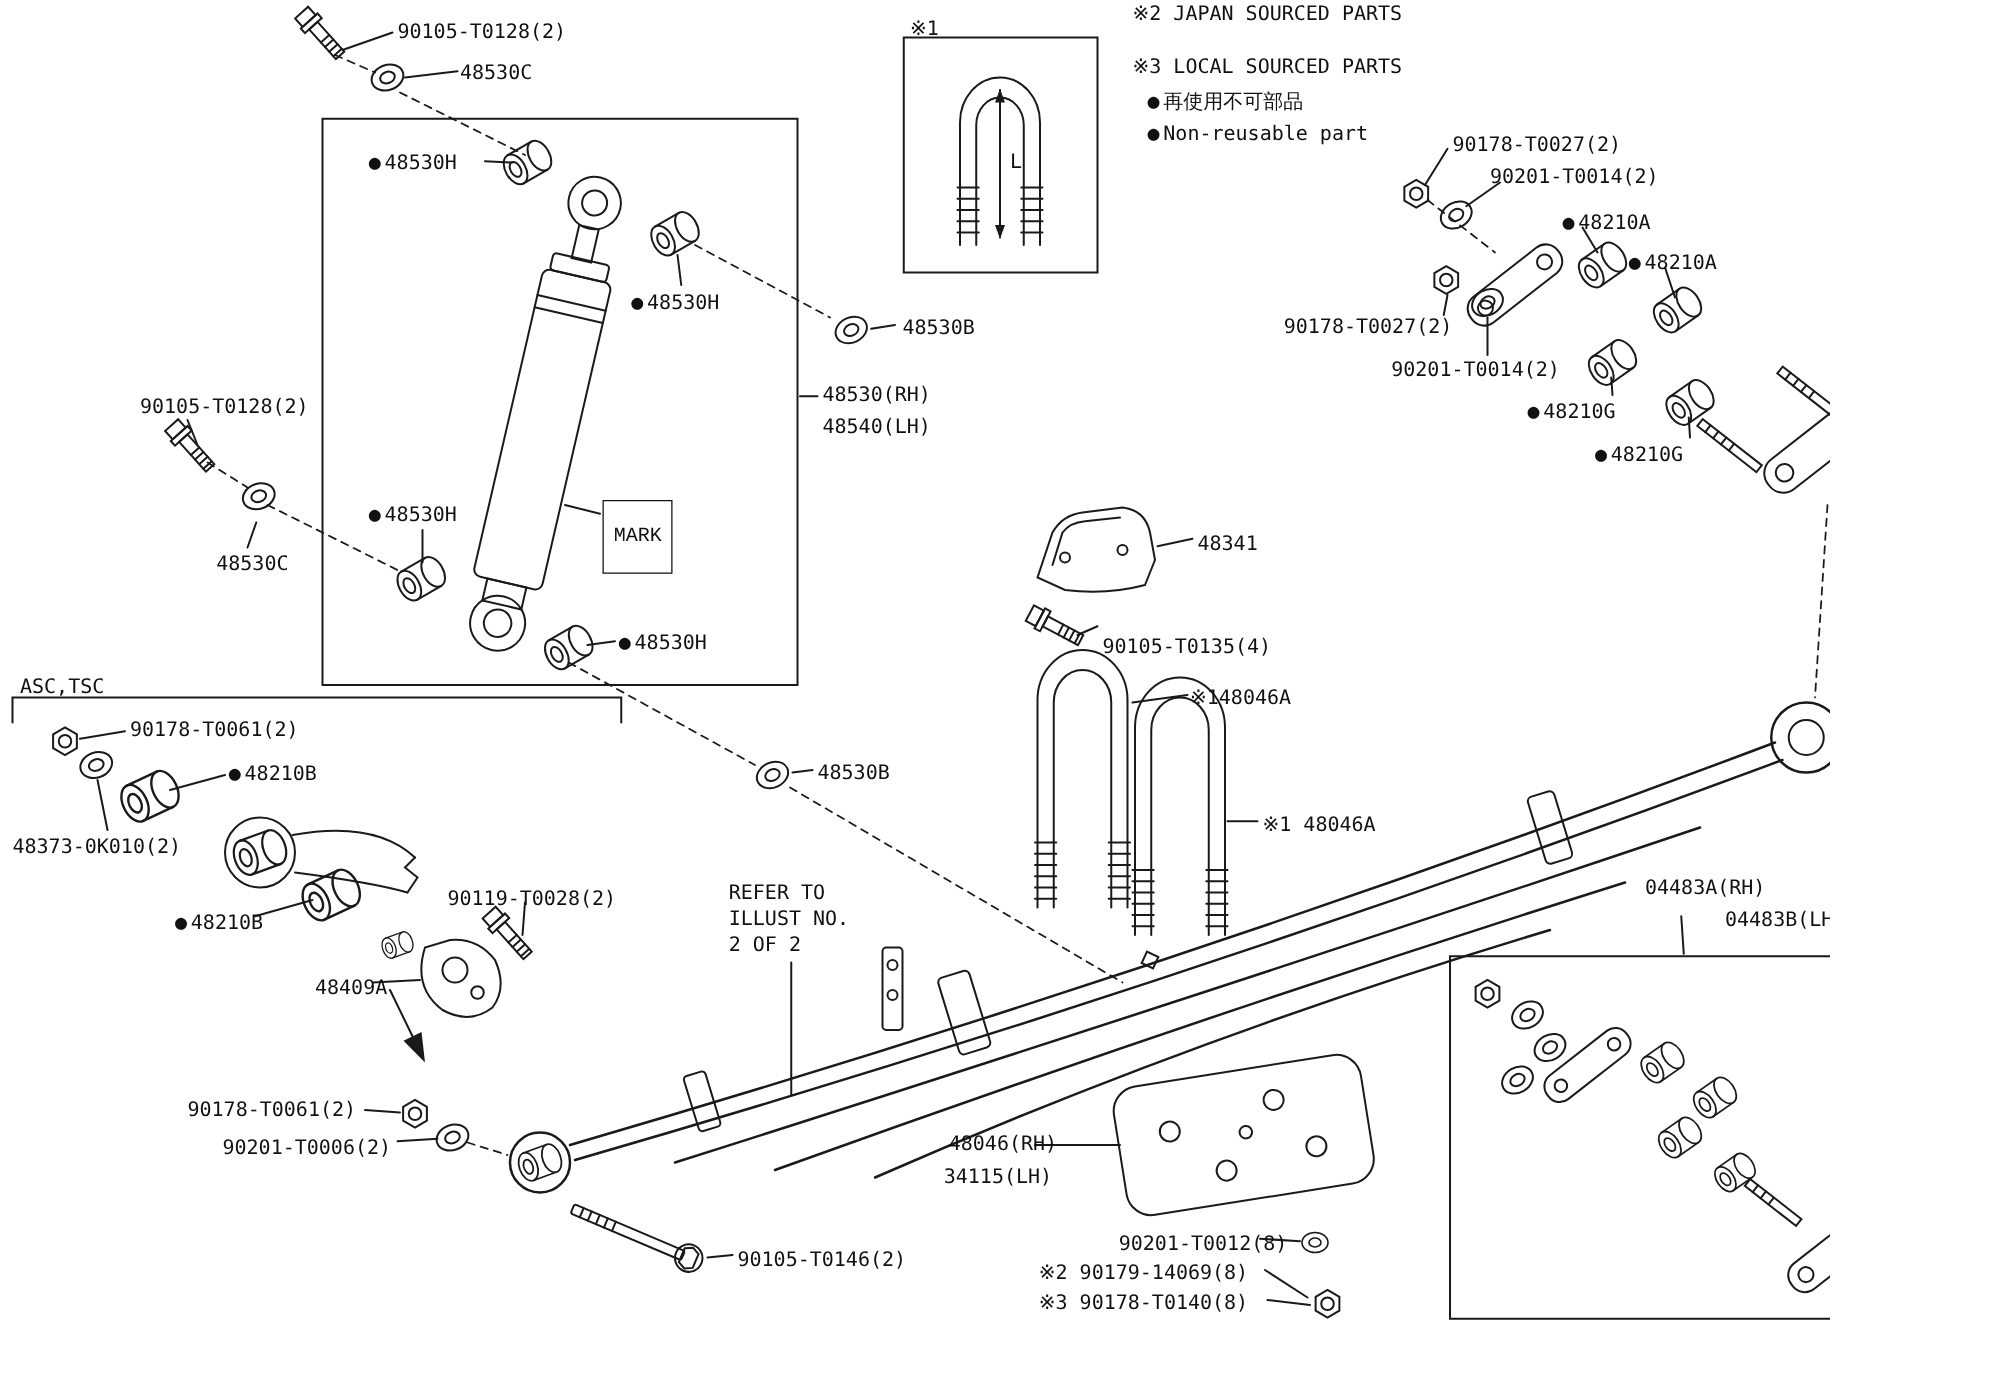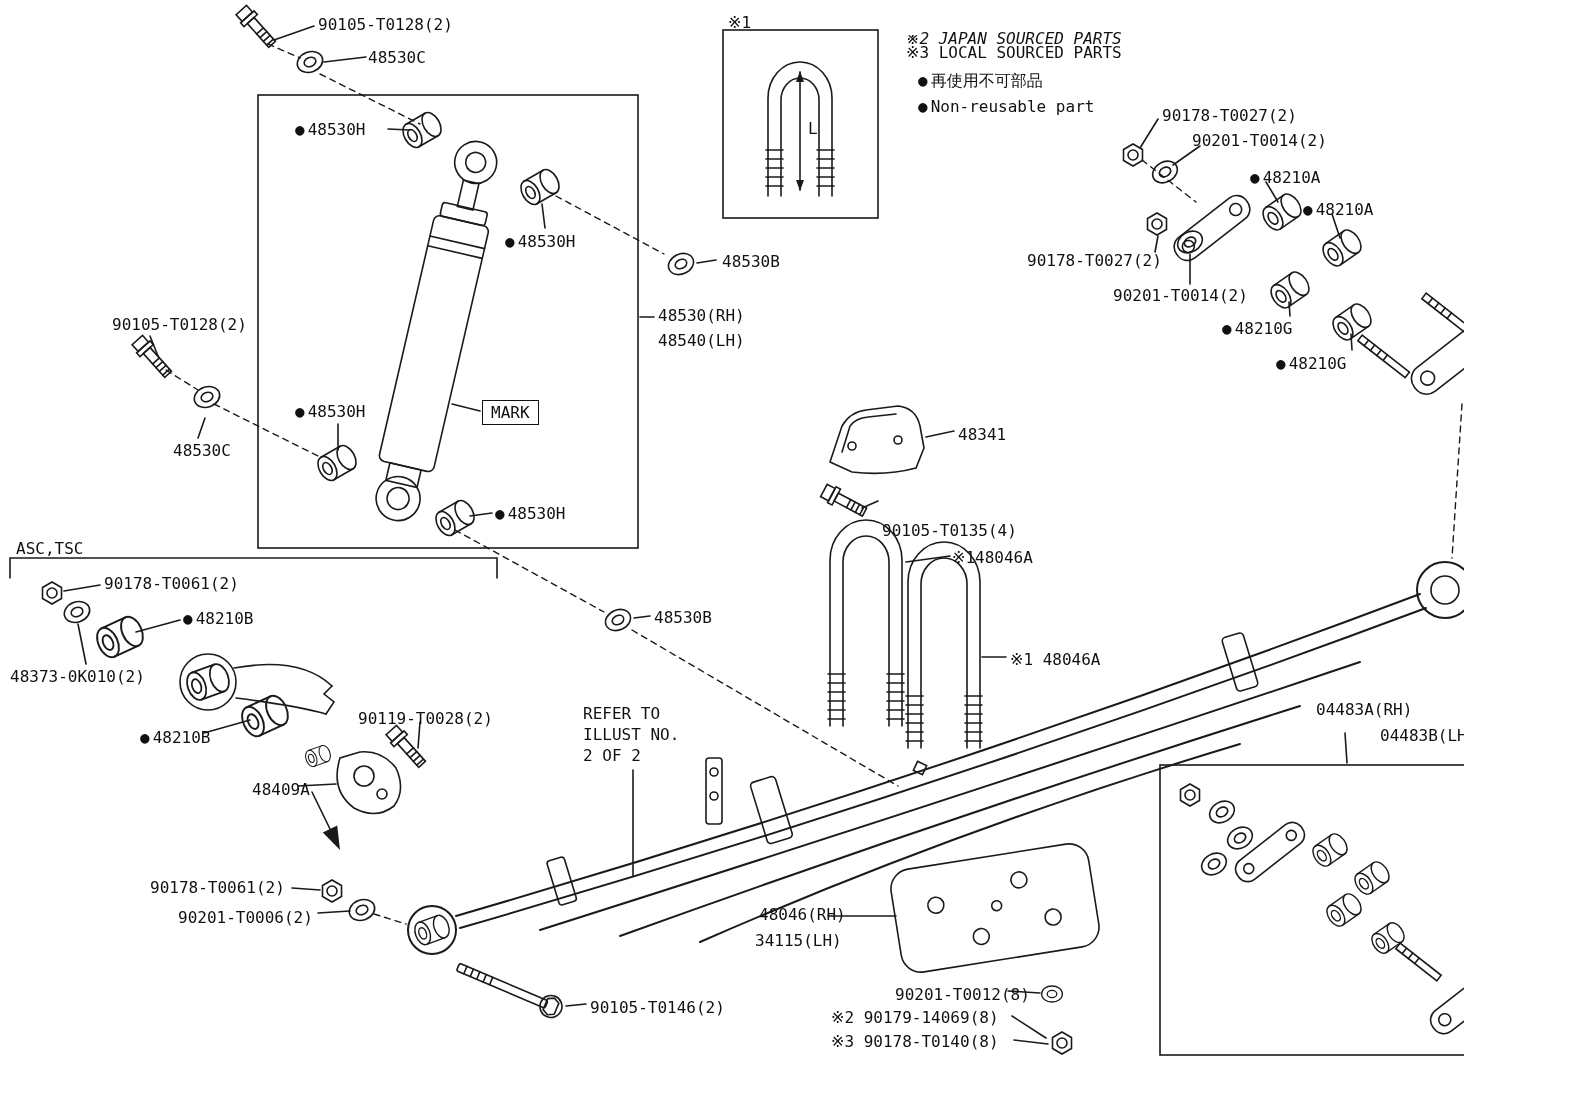--- a/index.html
+++ b/index.html
@@ -7,21 +7,21 @@
            font-family:"DejaVu Sans Mono","DejaVu Sans",monospace; }
   #art { position:absolute; left:0; top:0; }
   #art * { stroke:#1a1a1a; fill:none; stroke-width:1.6; stroke-linecap:round; }
   #art .lf { stroke-width:2; }
   #art .dash { stroke-dasharray:6 5; stroke-width:1.4; }
   #art .fill { fill:#1a1a1a; stroke:none; }
   #labels { position:absolute; left:0; top:0; width:100%; height:100%; }
   .lbl { position:absolute; font-size:16px; line-height:21px; color:#111;
          white-space:pre-line; }
   .lbl .bullet { margin-right:3px; }
-  .lbl.boxed { border:1.6px solid #111; padding:1px 8px; background:#fff; }
+  .lbl.boxed { border:1.6px solid #111; padding:18px 8px; background:#fff;font-family:Liberation Mono, monospace; }
 </style>
 </head>
 <body>
 
 <div id="stage">
 
 <svg id="art" width="1592" height="1099" viewBox="0 0 1592 1099">
   <defs>
     <g id="washerD">
       <ellipse rx="13" ry="10"></ellipse>
@@ -334,34 +334,34 @@
       <div class="lbl" style="left: 173px; top: 440px;"><span>48530C</span></div>
       <div class="lbl" style="left: 16px; top: 538px;"><span>ASC,TSC</span></div>
       <div class="lbl" style="left: 104px; top: 573px;"><span>90178-T0061(2)</span></div>
       <div class="lbl" style="left: 183px; top: 608px;"><span class="bullet">●</span><span>48210B</span></div>
       <div class="lbl" style="left: 10px; top: 666px;"><span>48373-0K010(2)</span></div>
       <div class="lbl" style="left: 140px; top: 727px;"><span class="bullet">●</span><span>48210B</span></div>
       <div class="lbl" style="left: 252px; top: 779px;"><span>48409A</span></div>
       <div class="lbl" style="left: 358px; top: 708px;"><span>90119-T0028(2)</span></div>
       <div class="lbl" style="left: 728px; top: 12px;"><span>※1</span></div>
       <div class="lbl" style="left: 808px; top: 118px;"><span>L</span></div>
-      <div class="lbl" style="left: 906px; top: 28px; font-style: italic;"><span>※2 JAPAN SOURCED PARTS</span></div>
+      <div class="lbl" style="left: 906px; top: 0;"><span>※2 JAPAN SOURCED PARTS</span></div>
       <div class="lbl" style="left: 906px; top: 42px;"><span>※3 LOCAL SOURCED PARTS</span></div>
       <div class="lbl" style="left: 918px; top: 70px;"><span class="bullet">●</span><span>再使用不可部品</span></div>
       <div class="lbl" style="left: 918px; top: 96px;"><span class="bullet">●</span><span>Non-reusable part</span></div>
       <div class="lbl" style="left: 1162px; top: 105px;"><span>90178-T0027(2)</span></div>
       <div class="lbl" style="left: 1192px; top: 130px;"><span>90201-T0014(2)</span></div>
       <div class="lbl" style="left: 1250px; top: 167px;"><span class="bullet">●</span><span>48210A</span></div>
       <div class="lbl" style="left: 1303px; top: 199px;"><span class="bullet">●</span><span>48210A</span></div>
       <div class="lbl" style="left: 1027px; top: 250px;"><span>90178-T0027(2)</span></div>
       <div class="lbl" style="left: 1113px; top: 285px;"><span>90201-T0014(2)</span></div>
       <div class="lbl" style="left: 1222px; top: 318px;"><span class="bullet">●</span><span>48210G</span></div>
       <div class="lbl" style="left: 1276px; top: 353px;"><span class="bullet">●</span><span>48210G</span></div>
       <div class="lbl" style="left: 958px; top: 424px;"><span>48341</span></div>
-      <div class="lbl" style="left: 882px; top: 520px;"><span>90105-T0135(4)</span></div>
+      <div class="lbl" style="left: 882px; top: 506px;"><span>90105-T0135(4)</span></div>
       <div class="lbl" style="left: 952px; top: 547px;"><span>※148046A</span></div>
       <div class="lbl" style="left: 1010px; top: 649px;"><span>※1 48046A</span></div>
       <div class="lbl" style="left: 654px; top: 607px;"><span>48530B</span></div>
       <div class="lbl" style="left: 583px; top: 703px;"><span>REFER TO
 ILLUST NO.
 2 OF 2</span></div>
       <div class="lbl" style="left: 150px; top: 877px;"><span>90178-T0061(2)</span></div>
       <div class="lbl" style="left: 178px; top: 907px;"><span>90201-T0006(2)</span></div>
       <div class="lbl" style="left: 590px; top: 997px;"><span>90105-T0146(2)</span></div>
       <div class="lbl" style="left: 759px; top: 904px;"><span>48046(RH)</span></div>

